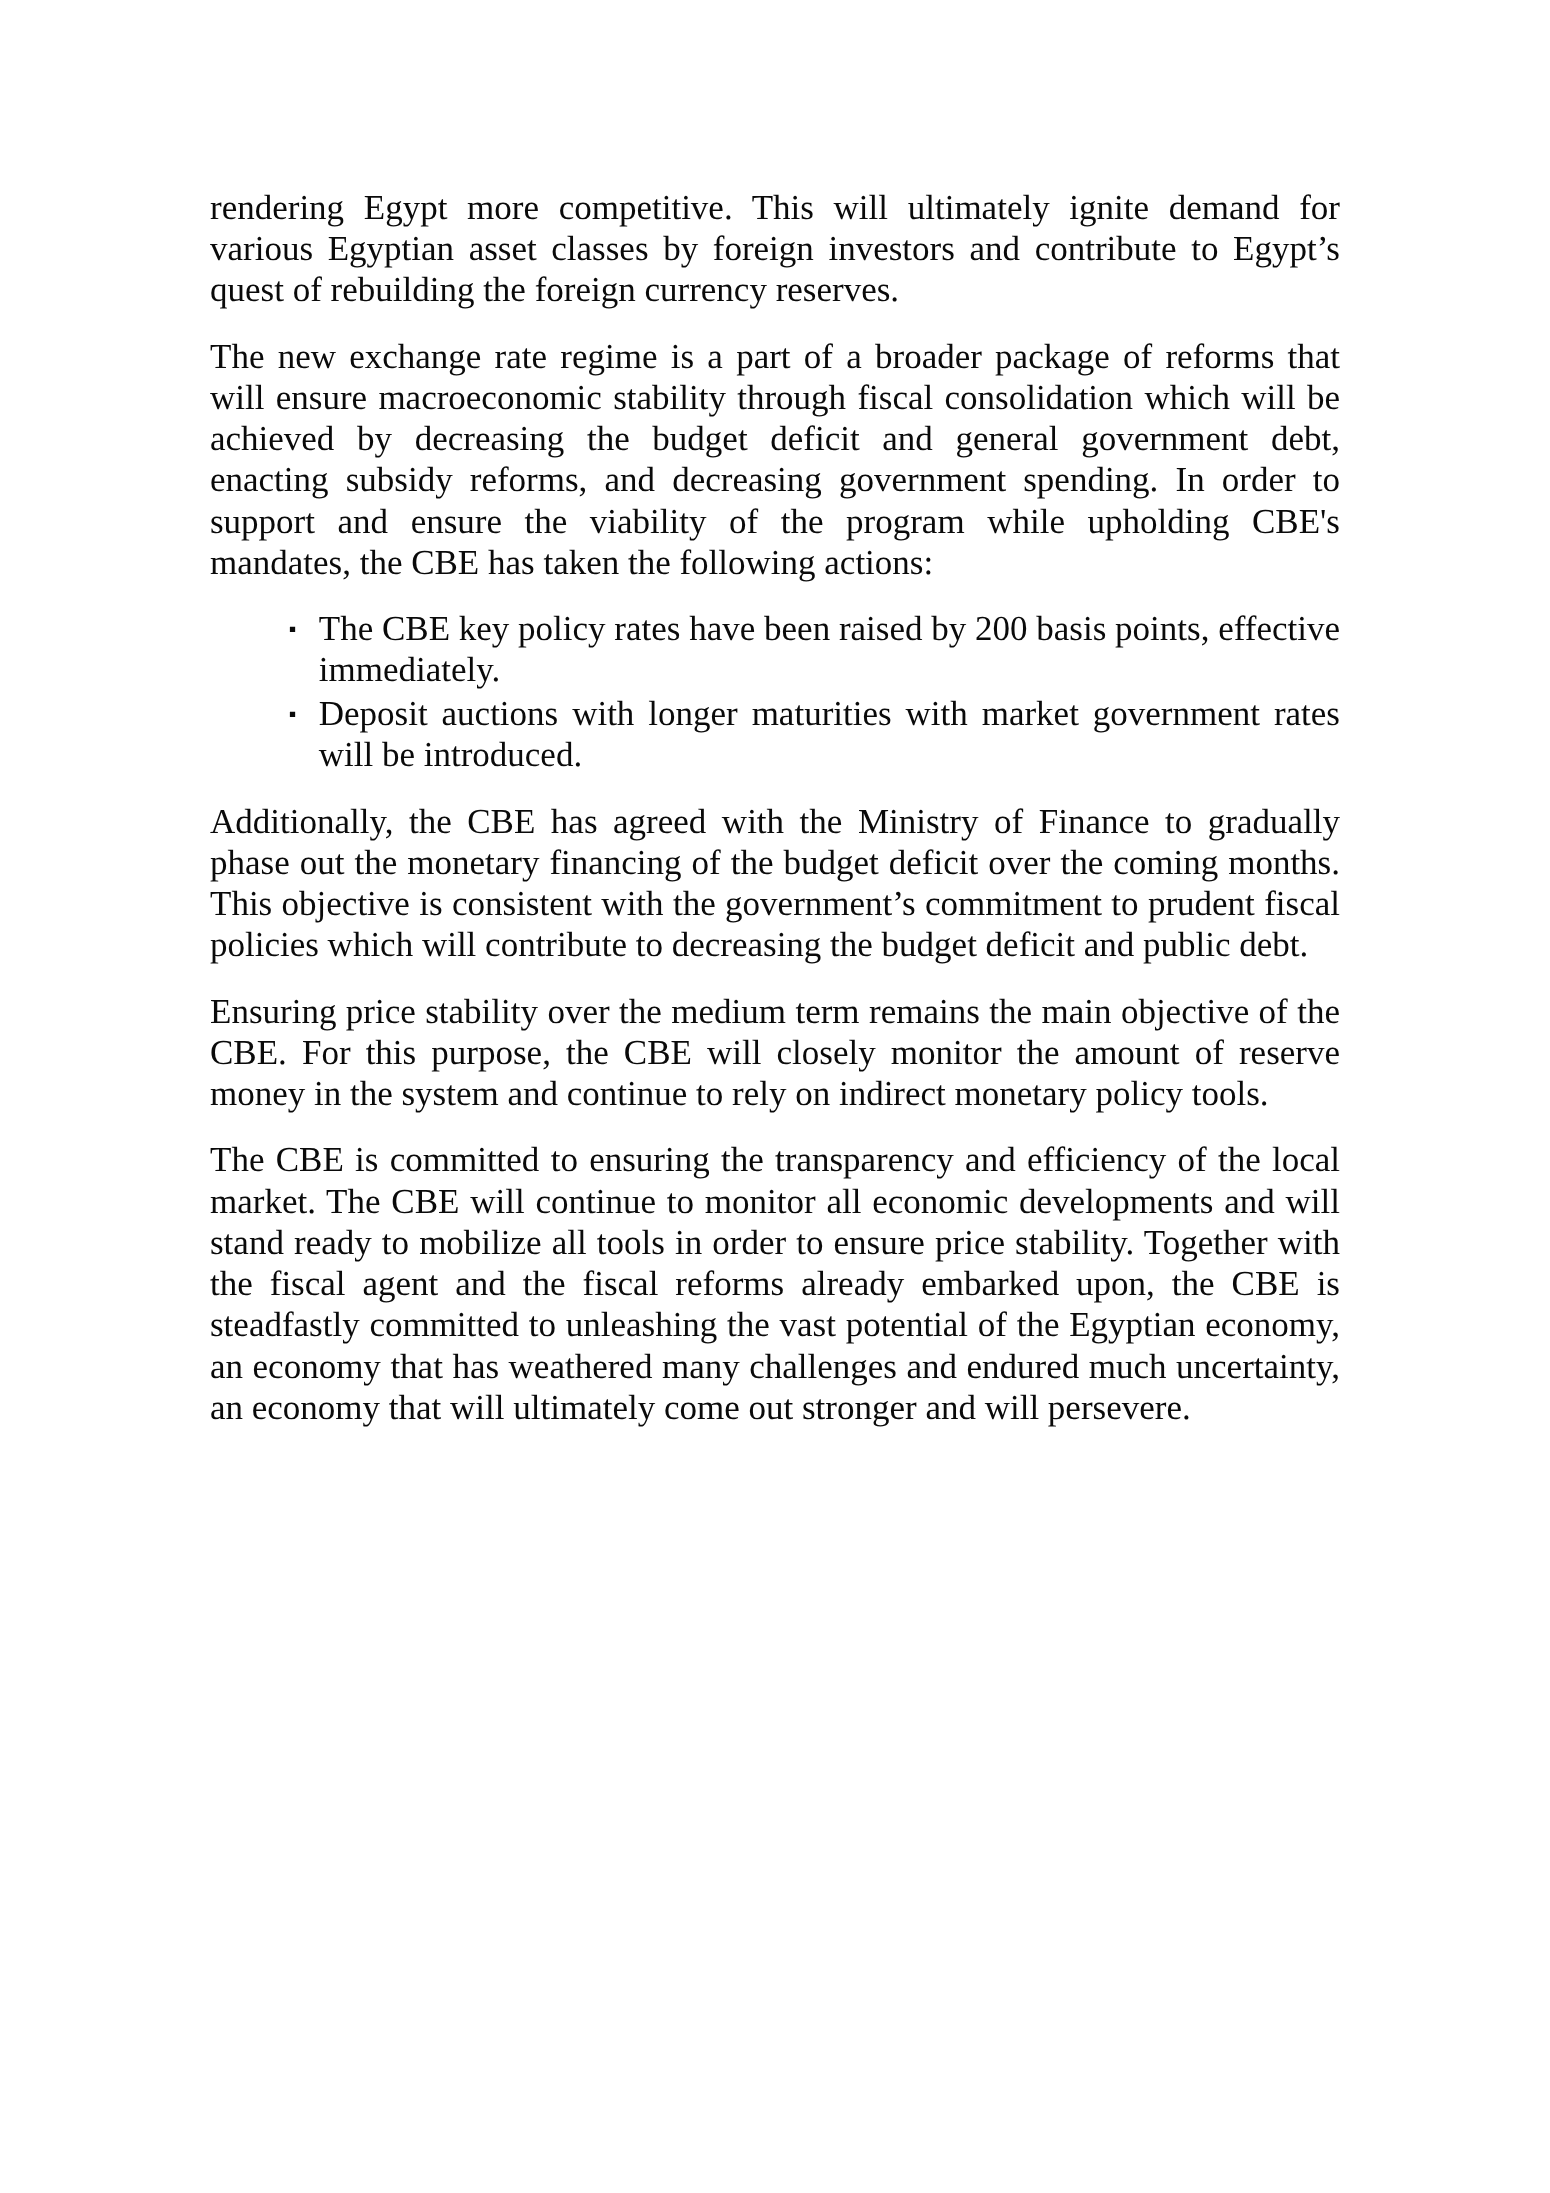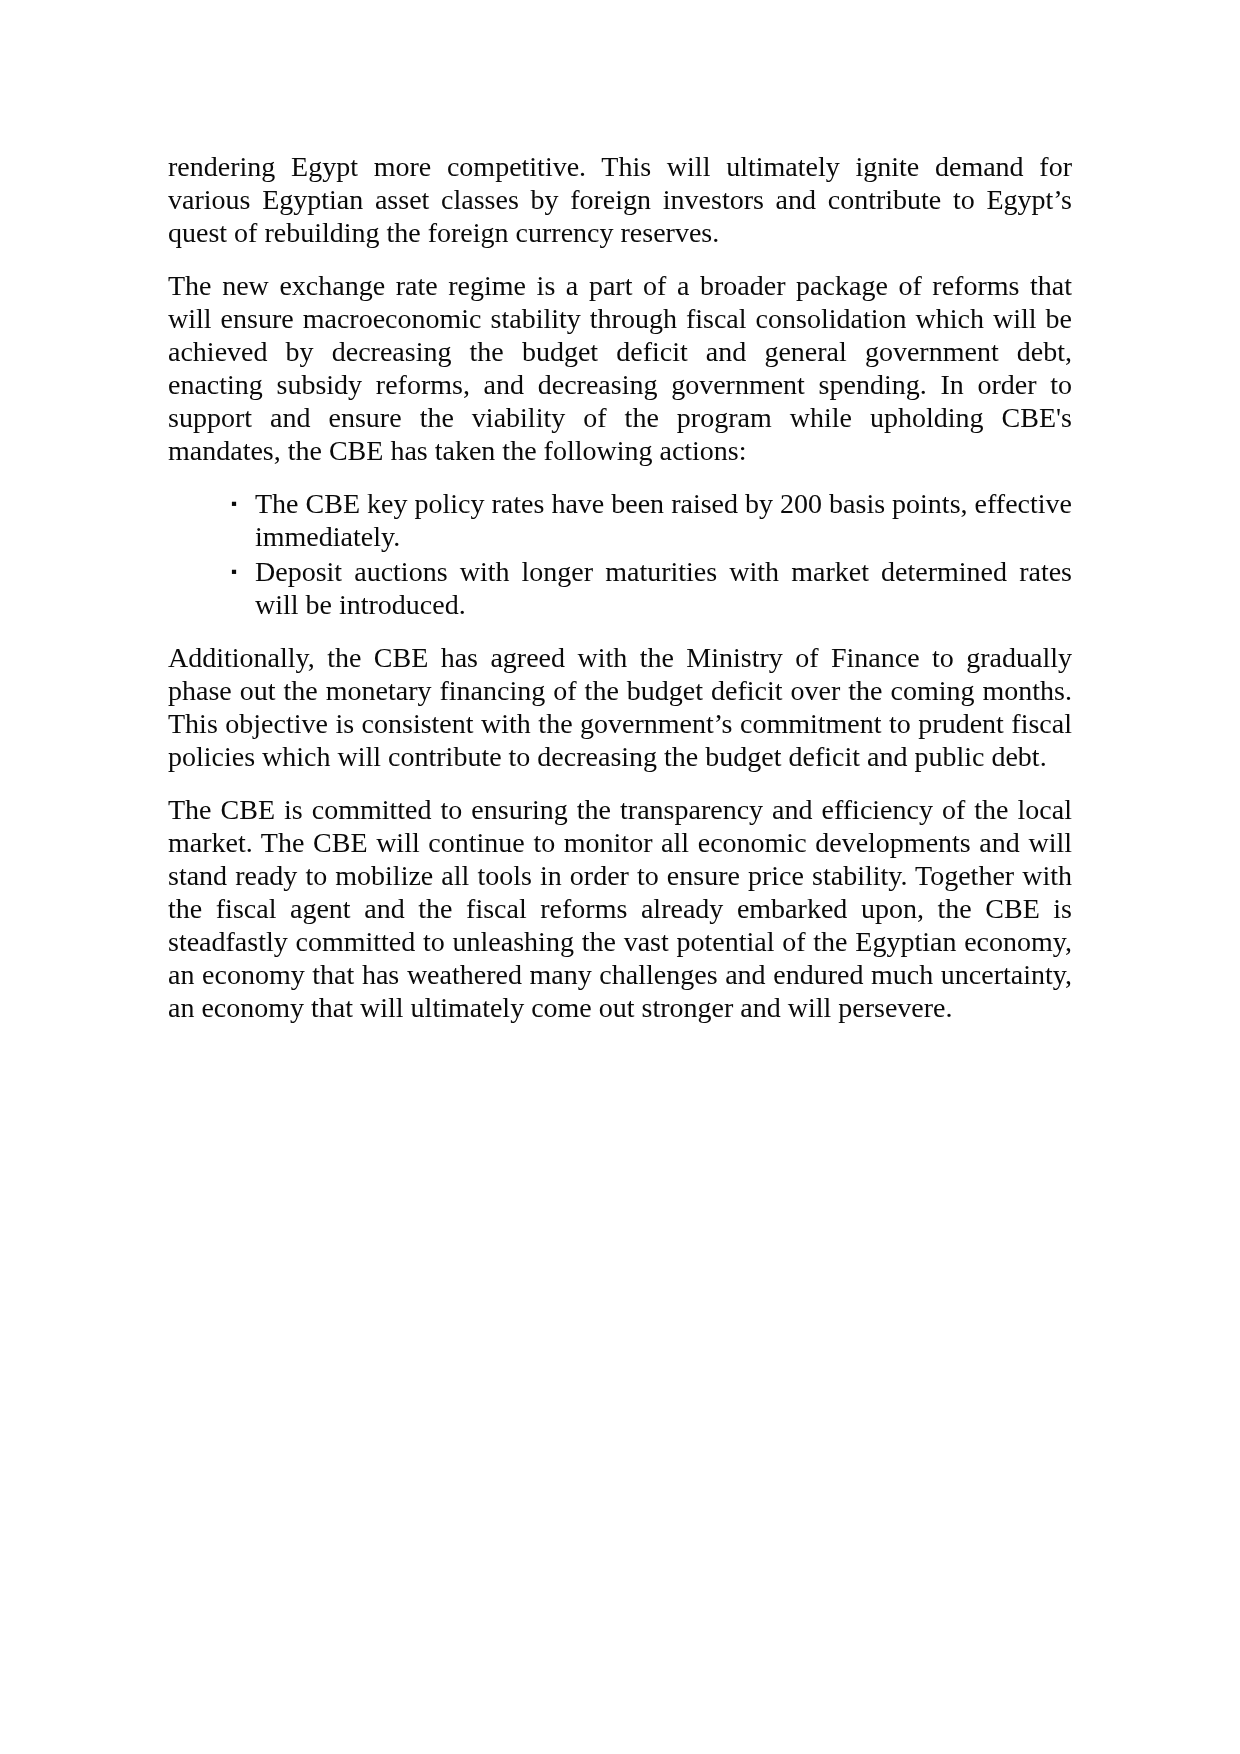--- a/index.html
+++ b/index.html
@@ -62,23 +62,24 @@
 
     <p class="para">The new exchange rate regime is a part of a broader package of reforms that will ensure macroeconomic stability through fiscal consolidation which will be achieved by decreasing the budget deficit and general government debt, enacting subsidy reforms, and decreasing government spending. In order to support and ensure the viability of the program while upholding CBE's mandates, the CBE has taken the following actions:</p>
 
     <ul class="bullet-list">
       <li class="bullet-item">
         <span class="bullet-marker">▪</span>
         <span class="bullet-text">The CBE key policy rates have been raised by 200 basis points, effective immediately.</span>
       </li>
       <li class="bullet-item">
         <span class="bullet-marker">▪</span>
-        <span class="bullet-text">Deposit auctions with longer maturities with market determined rates will be introduced.</span>
+        <span class="bullet-text">Deposit auctions with longer maturities with market government rates will be introduced.</span>
       </li>
     </ul>
 
     <p class="para">Additionally, the CBE has agreed with the Ministry of Finance to gradually phase out the monetary financing of the budget deficit over the coming months. This objective is consistent with the government’s commitment to prudent fiscal policies which will contribute to decreasing the budget deficit and public debt.</p>
 
+    <p class="para">Ensuring price stability over the medium term remains the main objective of the CBE. For this purpose, the CBE will closely monitor the amount of reserve money in the system and continue to rely on indirect monetary policy tools.</p>
 
     <p class="para">The CBE is committed to ensuring the transparency and efficiency of the local market. The CBE will continue to monitor all economic developments and will stand ready to mobilize all tools in order to ensure price stability. Together with the fiscal agent and the fiscal reforms already embarked upon, the CBE is steadfastly committed to unleashing the vast potential of the Egyptian economy, an economy that has weathered many challenges and endured much uncertainty, an economy that will ultimately come out stronger and will persevere.</p>
 
   </div>
 </div>
 
 </body></html>

